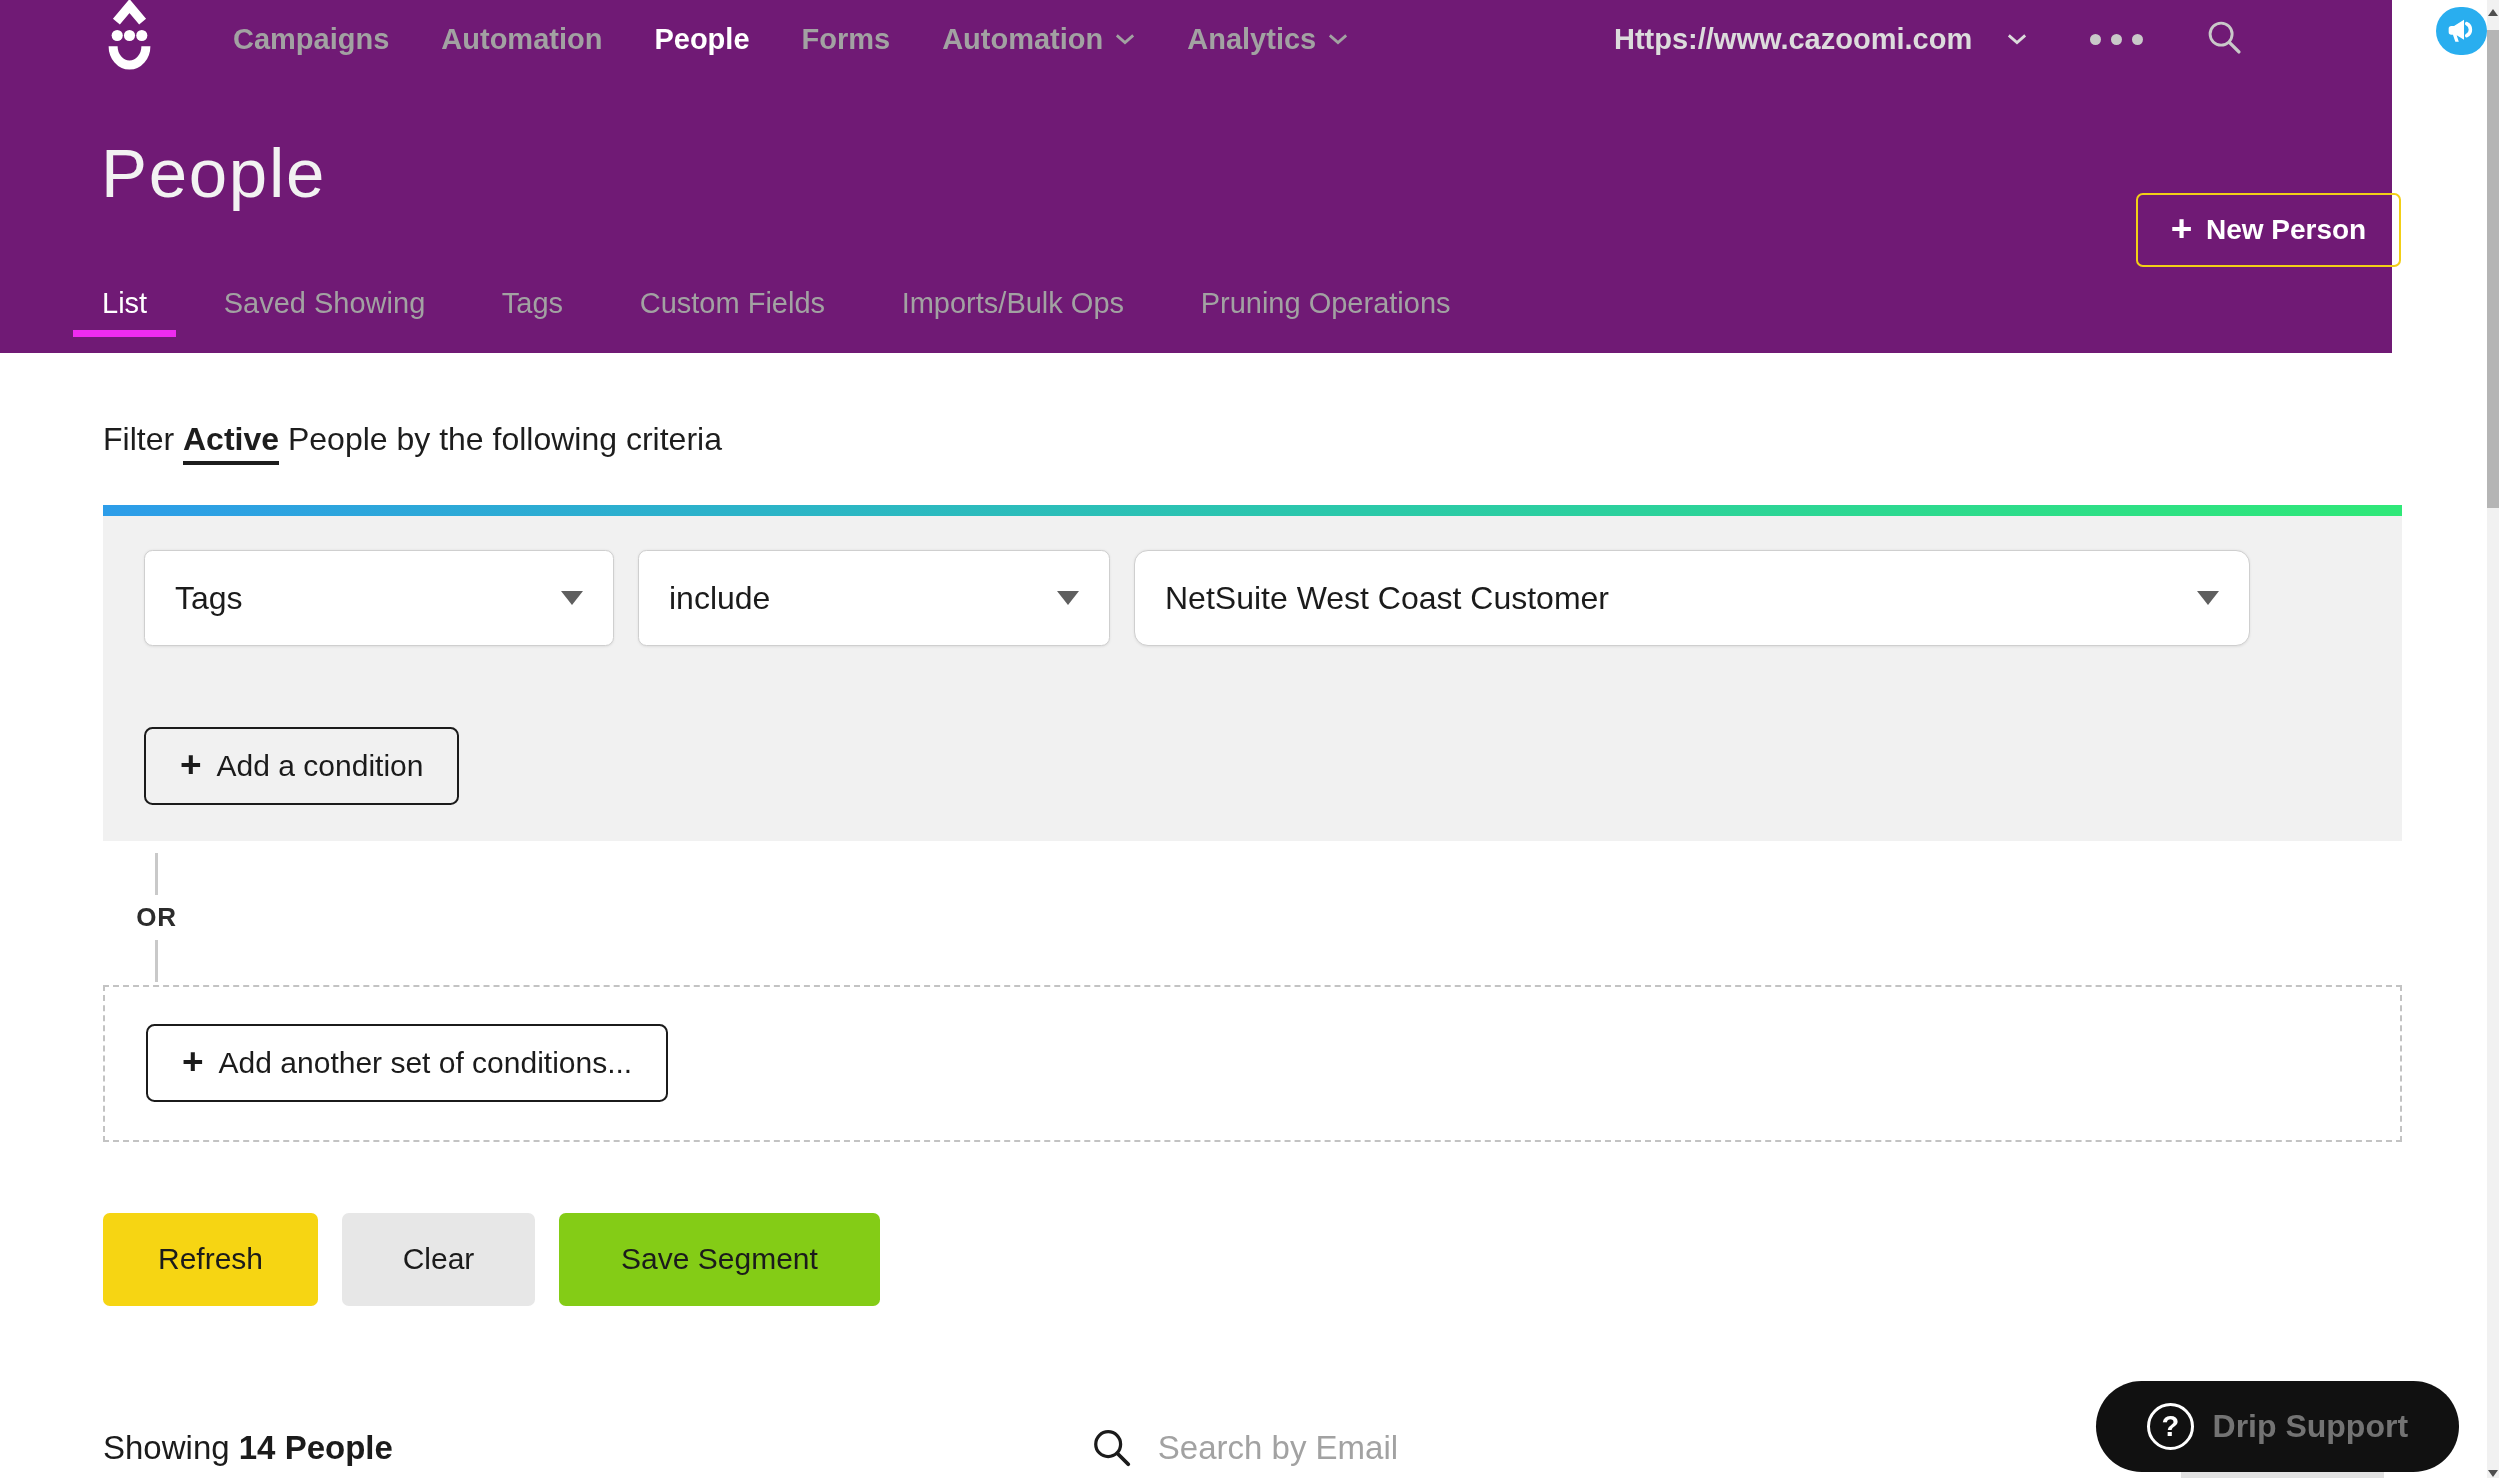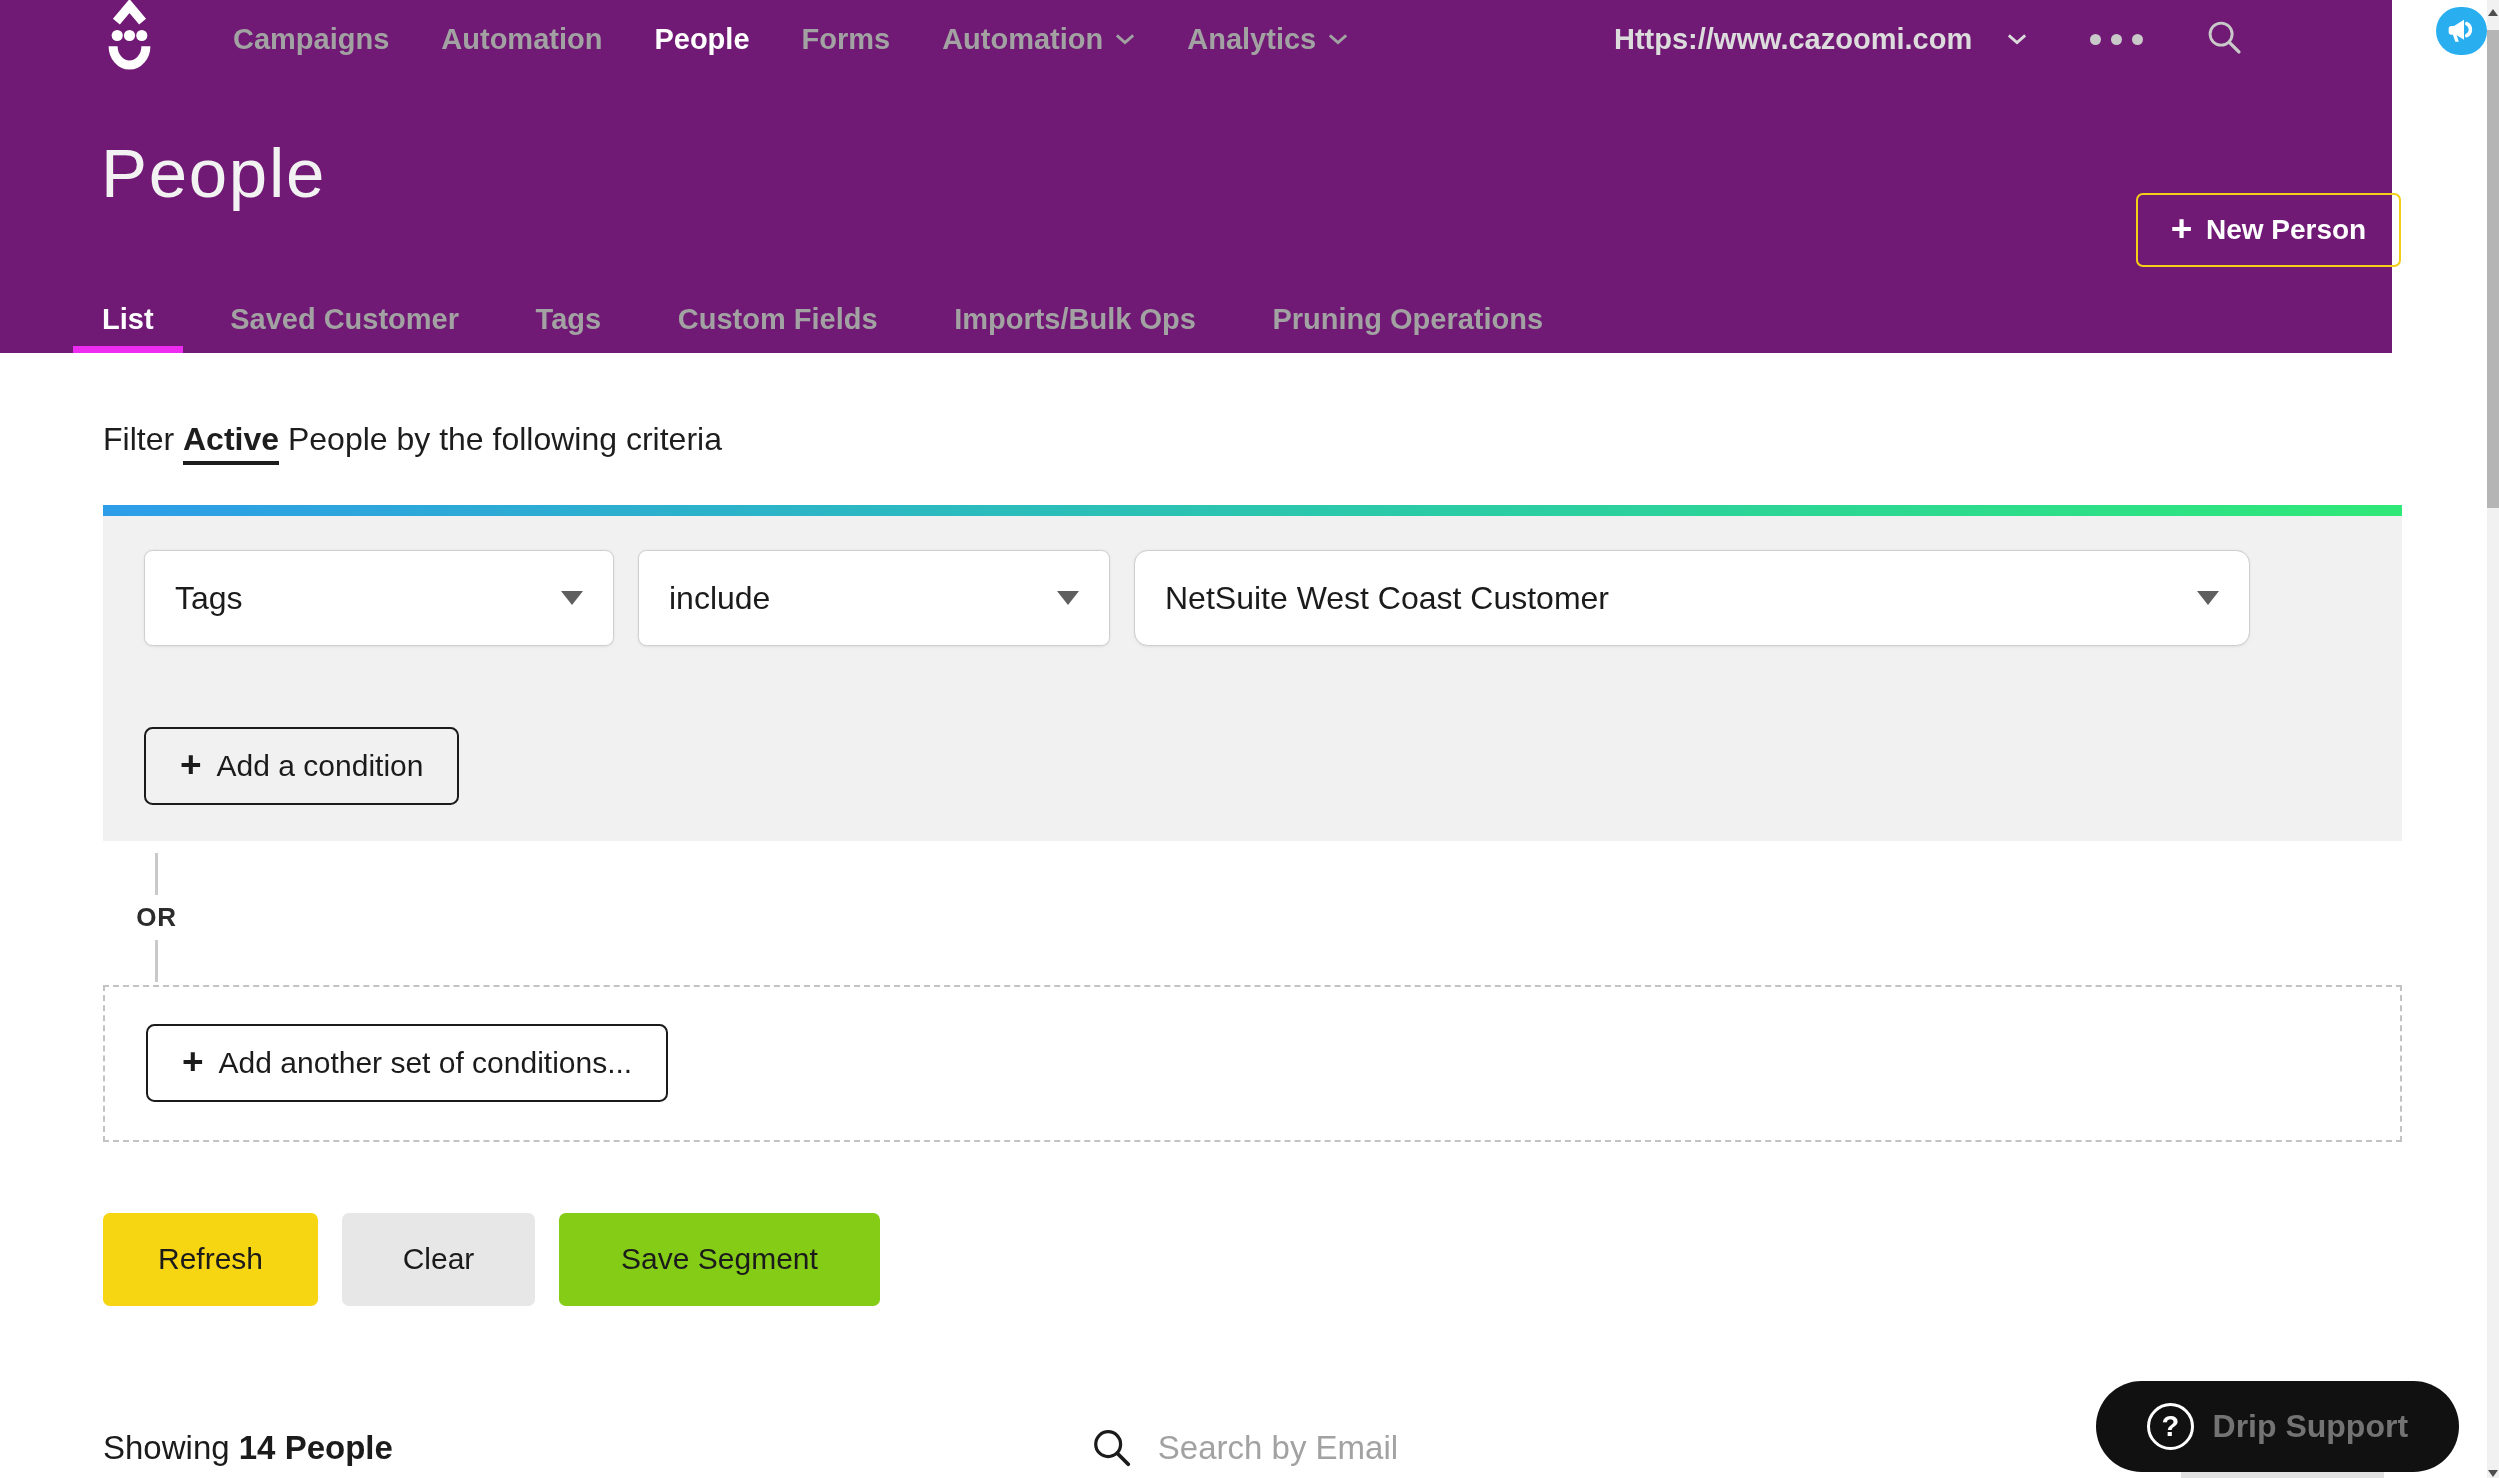--- a/index.html
+++ b/index.html
@@ -51,21 +51,21 @@
   }
   .new-person-btn {
     position: absolute; left: 2136px; top: 193px; width: 265px; height: 74px;
     border: 2.5px solid #f2cf16; border-radius: 6.8px; background: transparent;
     display: flex; align-items: center; justify-content: center; gap: 13.5px;
     color: #ffffff; font-size: 28px; font-weight: 700; cursor: pointer;
   }
   .new-person-btn .plus { font-size: 37px; font-weight: 700; line-height: 1; margin-top: -3.4px; }
 
   .tabs {
-    position: absolute; left: 73px; bottom: 0; display: flex; gap: 18.6px; height: 68px; font-weight: bold;
+    position: absolute; left: 73px; bottom: 16px; display: flex; gap: 18.6px; height: 68px;
   }
   .tab {
     position: relative; display: flex; align-items: center; padding: 0 29px;
     font-size: 29px; color: #a2a2a2; cursor: pointer; white-space: nowrap;
   }
   .tab.active { color: #ffffff; }
   .tab.active::after {
     content: ""; position: absolute; left: 0; right: 0; bottom: 0; height: 6.8px;
     background: #ee2bf0;
   }
@@ -225,21 +225,21 @@
   <button class="new-person-btn">
     <span class="plus">+</span>
     <span>New Person</span>
   </button>
 
   <div class="tabs">
     <div class="tab active">
         <span>List</span>
       </div>
     <div class="tab">
-        <span>Saved Customer</span>
+        <span>Saved Showing</span>
       </div>
     <div class="tab">
         <span>Tags</span>
       </div>
     <div class="tab">
         <span>Custom Fields</span>
       </div>
     <div class="tab">
         <span>Imports/Bulk Ops</span>
       </div>

